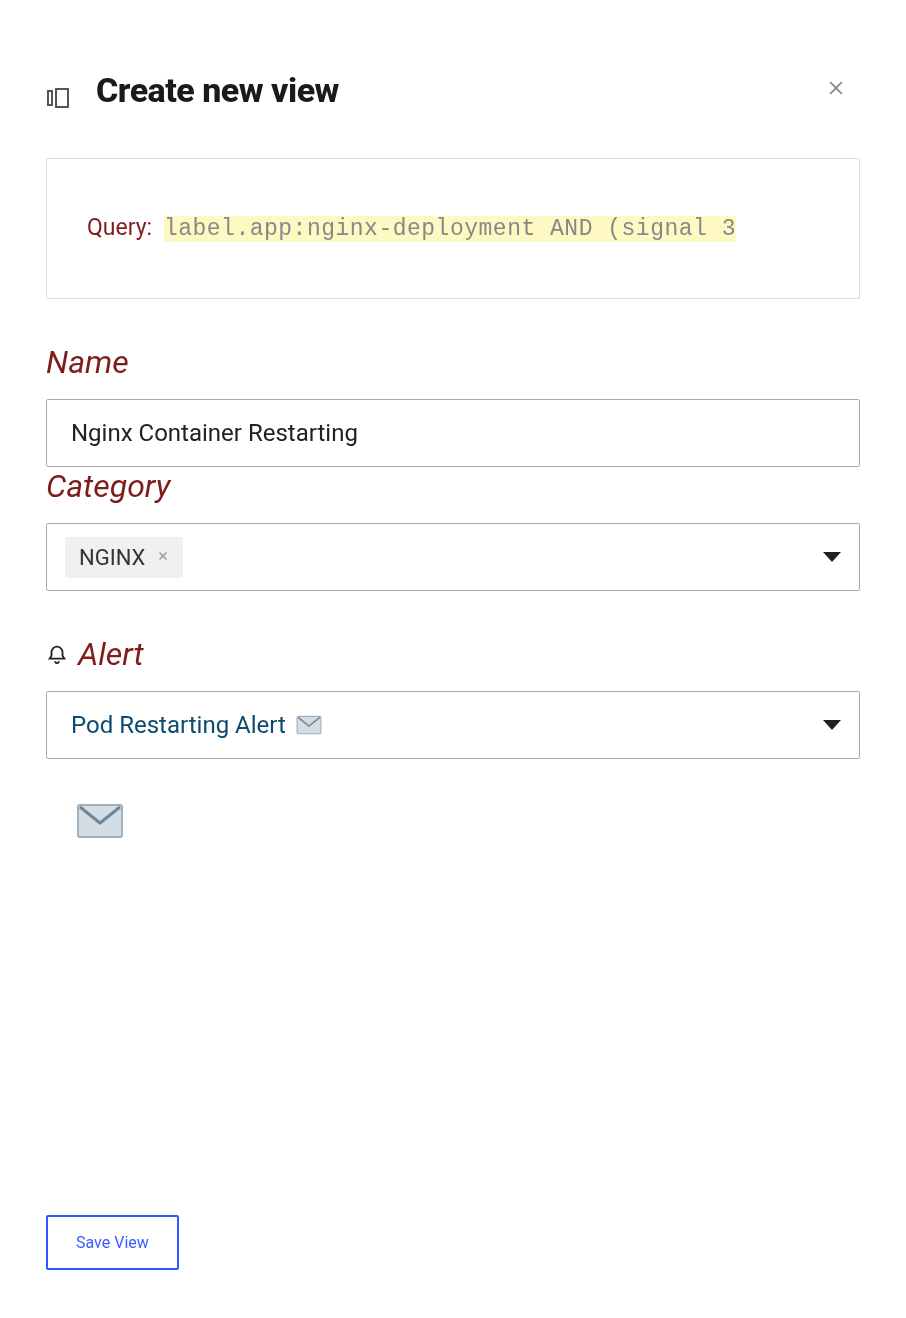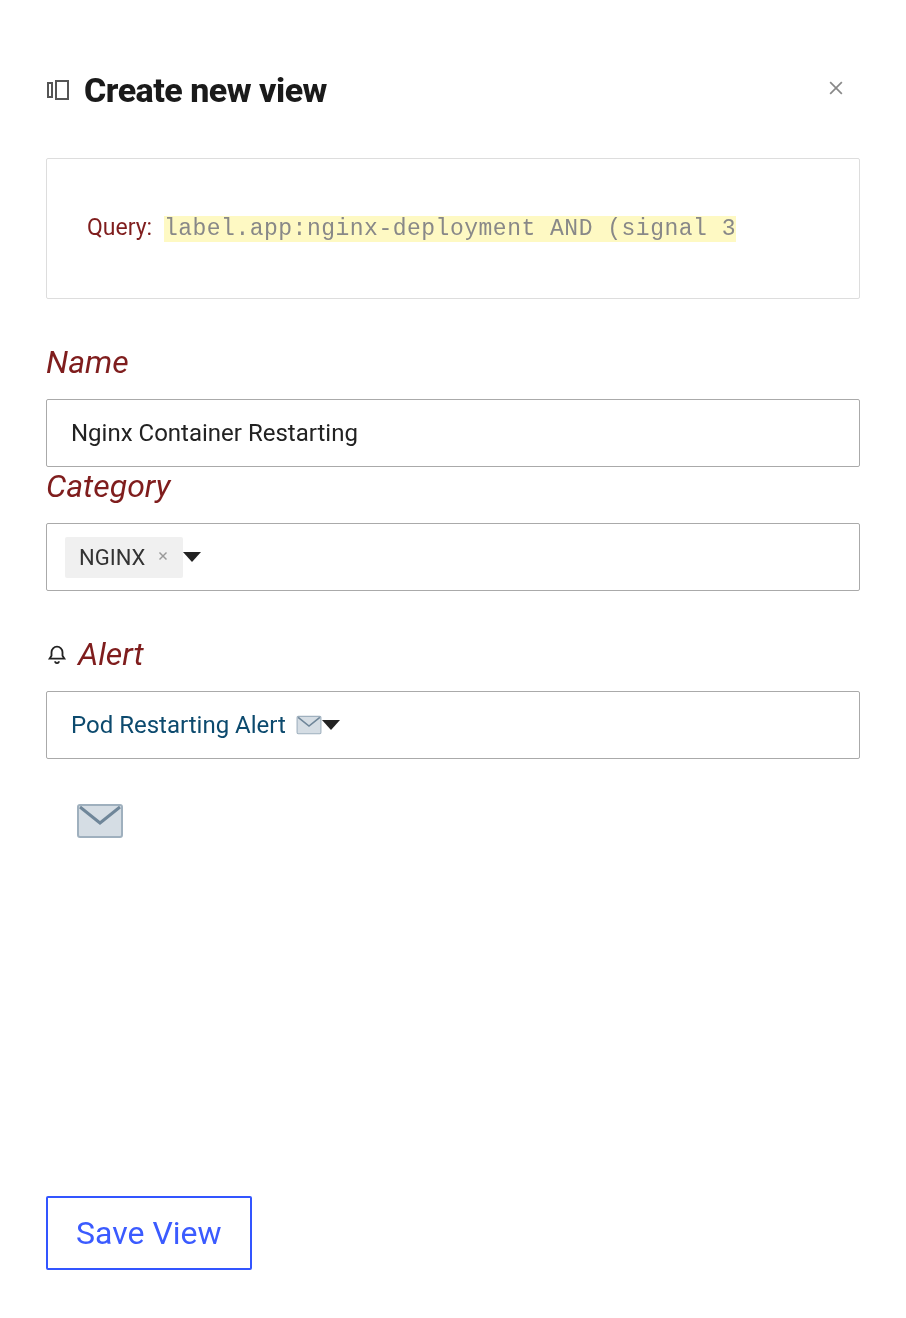--- a/index.html
+++ b/index.html
@@ -7,22 +7,22 @@
     font-family: -apple-system, BlinkMacSystemFont, "Segoe UI", Roboto, "Helvetica Neue", Arial, sans-serif;
     background: #fff;
     color: #222;
     width: 906px;
     height: 1318px;
     padding: 70px 46px 40px 46px;
     position: relative;
   }
   .header {
     display: flex;
-    align-items: center;
-    gap: 14px;
+    align-items: flex-end;
+    gap: 26px;
     margin-bottom: 48px;
   }
   .header-icon {
     width: 24px;
     height: 24px;
     color: #555;
     flex-shrink: 0;
   }
   .header-title {
     font-size: 34px;
@@ -82,21 +82,21 @@
     font-family: inherit;
   }
   .select-box {
     width: 100%;
     height: 68px;
     border: 1px solid #aaa;
     border-radius: 2px;
     padding: 0 18px;
     display: flex;
     align-items: center;
-    justify-content: flex-start;
+    justify-content: space-between;
     margin-bottom: 44px;
     cursor: pointer;
   }
   .select-content {
     display: flex;
     align-items: center;
     gap: 8px;
   }
   .tag {
     background: #f0f0f0;
@@ -157,21 +157,21 @@
     color: #222;
   }
   .desc-text b { font-weight: 700; }
   .save-btn {
     position: absolute;
     bottom: 48px;
     left: 46px;
     border: 2px solid #3355ff;
     color: #3b5bff;
     background: #fff;
-    font-size: 32px;
+    font-size: 16px;
     padding: 16px 28px;
     border-radius: 2px;
     cursor: pointer;
     font-family: inherit;
   }
 </style>
 </head>
 <body>
 
 

